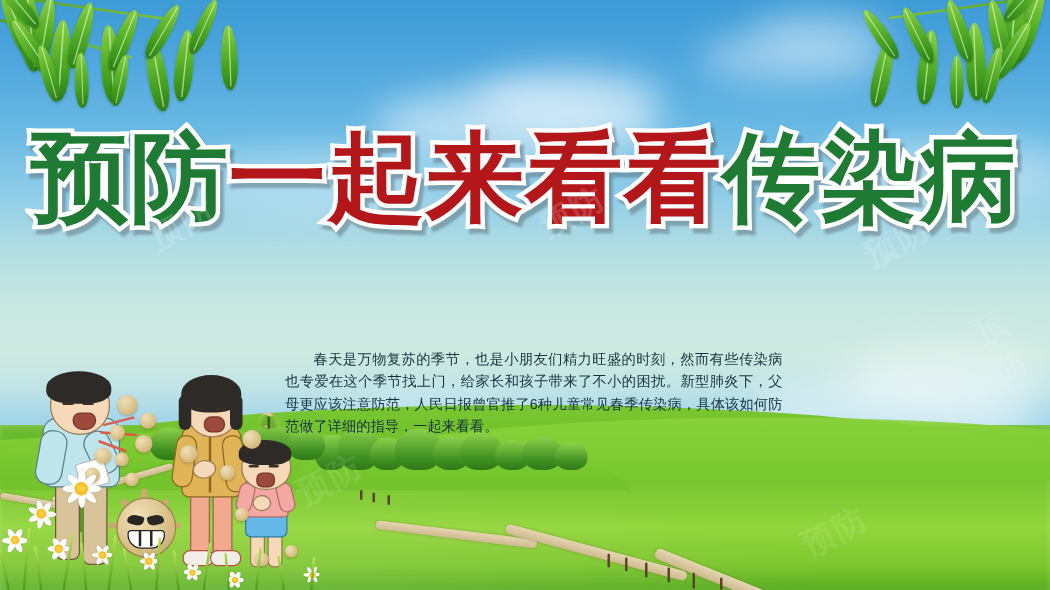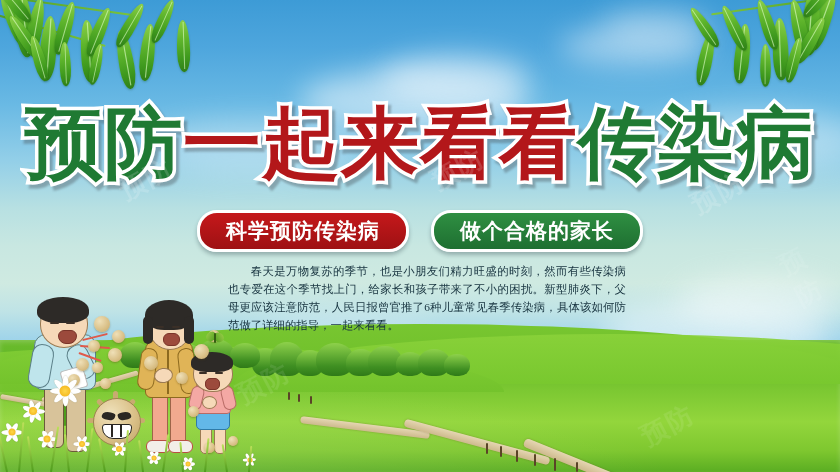--- a/index.html
+++ b/index.html
@@ -138,25 +138,25 @@
     color:#fff;font-size:21px;font-weight:bold;letter-spacing:1px;
     font-family:"DejaVu Sans","Liberation Sans",sans-serif;
     border:3px solid #ffffff;
     box-shadow:0 3px 4px rgba(40,60,70,.33);
   }
   .badge-red{background:linear-gradient(180deg,#c5181b,#9e1113);}
   .badge-green{background:linear-gradient(180deg,#2f8f42,#1e6f31);}
 
   
   .bodytext{
-    position:absolute;left:228px;top:262px;width:398px;
+    position:absolute;left:228px;top:279px;width:398px;
     font-size:11.4px;line-height:18px;
     color:#16323e;
     text-align:justify;text-indent:2em;
-    font-family:Liberation Serif, serif;
+    font-family:Liberation Sans, sans-serif;
   }
 
   
   .person{position:absolute;}
   .skin{background:#f6d9b8;}
   .hair{background:#2d2a27;}
 
   .virus{
     position:absolute;border-radius:50%;
     background:radial-gradient(circle at 35% 32%,#efe0b8,#d9bf86 60%,#c0a569);
@@ -277,24 +277,20 @@
     <div class="tree" style="left:54px;width:28px;height:24px;"></div>
     <div class="tree" style="left:78px;width:36px;height:29px;"></div>
     <div class="tree" style="left:110px;width:30px;height:25px;"></div>
   </div>
 
 
   <div class="maintitle">
     <span class="t-green">预防</span><span class="t-red">一起来看看</span><span class="t-green">传染病</span>
   </div>
 
-  <div class="badges">
-    <div class="badge badge-red">科学预防传染病</div>
-    <div class="badge badge-green">做个合格的家长</div>
-  </div>
 
   <div class="bodytext">春天是万物复苏的季节，也是小朋友们精力旺盛的时刻，然而有些传染病也专爱在这个季节找上门，给家长和孩子带来了不小的困扰。新型肺炎下，父母更应该注意防范，人民日报曾官推了6种儿童常见春季传染病，具体该如何防范做了详细的指导，一起来看看。</div>
 
   <div class="person" style="left:18px;top:296px;width:120px;height:160px;">
 
     <div style="position:absolute;left:26px;top:84px;width:18px;height:66px;background:#d8c39a;border-radius:6px;border:1.5px solid #6b5a3a;"></div>
     <div style="position:absolute;left:48px;top:84px;width:18px;height:70px;background:#d8c39a;border-radius:6px;border:1.5px solid #6b5a3a;"></div>
 
     <div style="position:absolute;left:16px;top:38px;width:60px;height:54px;background:#bfe5ec;border-radius:12px 12px 8px 8px;border:1.5px solid #5b7f88;"></div>
 

